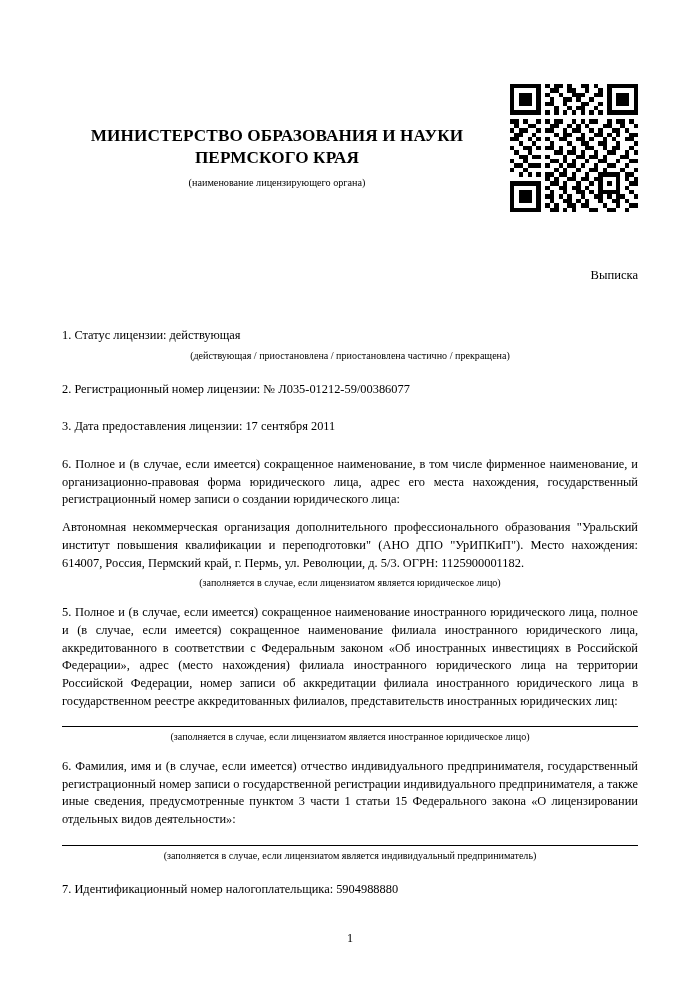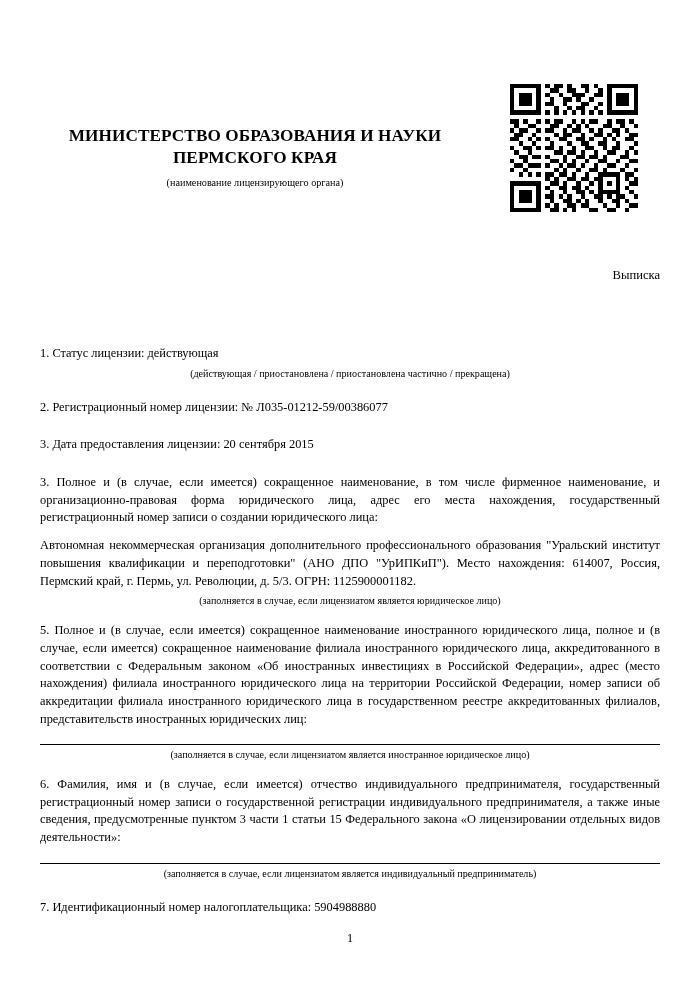--- a/index.html
+++ b/index.html
@@ -13,21 +13,21 @@
     font-family: "Liberation Serif", "DejaVu Serif", serif;
     color: #000000;
     position: relative;
     overflow: hidden;
   }
   .page {
     position: relative;
     width: 700px;
     height: 990px;
     box-sizing: border-box;
-    padding: 0 40px;
+    padding: 0 62px;
   }
 
   
   .qr-wrap {
     position: absolute;
     top: 84px;
     right: 62px;
     width: 128px;
     height: 128px;
   }
@@ -62,21 +62,21 @@
     font-size: 12.6px;
     line-height: 1.55;
   }
 
   
   .item {
     font-size: 12.4px;
     line-height: 1.42;
     text-align: justify;
   }
-  .item.first { margin-top: 60px; }
+  .item.first { margin-top: 42px; }
   .gap-20 { margin-top: 20px; }
   .gap-16 { margin-top: 16px; }
   .gap-10 { margin-top: 10px; }
 
   .note {
     text-align: center;
     font-size: 10.1px;
     margin-top: 5px;
   }
   .note.tight { margin-top: 4px; }
@@ -350,23 +350,23 @@
     <div class="org-caption">(наименование лицензирующего органа)</div>
   </div>
 
   <div class="doc-title">Выписка</div>
 
   <div class="item first">1. Статус лицензии: действующая</div>
   <div class="note">(действующая / приостановлена / приостановлена частично / прекращена)</div>
 
   <div class="item gap-20">2. Регистрационный номер лицензии: № Л035-01212-59/00386077</div>
 
-  <div class="item gap-20">3. Дата предоставления лицензии: 20 сентября 2015</div>
-
-  <div class="item gap-20">3. Полное и (в случае, если имеется) сокращенное наименование, в том числе фирменное наименование, и организационно-правовая форма юридического лица, адрес его места нахождения, государственный регистрационный номер записи о создании юридического лица:</div>
+  <div class="item gap-20">3. Дата предоставления лицензии: 17 сентября 2011</div>
+
+  <div class="item gap-20">6. Полное и (в случае, если имеется) сокращенное наименование, в том числе фирменное наименование, и организационно-правовая форма юридического лица, адрес его места нахождения, государственный регистрационный номер записи о создании юридического лица:</div>
   <div class="body-text gap-10">Автономная некоммерческая организация дополнительного профессионального образования "Уральский институт повышения квалификации и переподготовки" (АНО ДПО "УрИПКиП"). Место нахождения: 614007, Россия, Пермский край, г. Пермь, ул. Революции, д. 5/3. ОГРН: 1125900001182.</div>
   <div class="note">(заполняется в случае, если лицензиатом является юридическое лицо)</div>
 
   <div class="item gap-16">5. Полное и (в случае, если имеется) сокращенное наименование иностранного юридического лица, полное и (в случае, если имеется) сокращенное наименование филиала иностранного юридического лица, аккредитованного в соответствии с Федеральным законом «Об иностранных инвестициях в Российской Федерации», адрес (место нахождения) филиала иностранного юридического лица на территории Российской Федерации, номер записи об аккредитации филиала иностранного юридического лица в государственном реестре аккредитованных филиалов, представительств иностранных юридических лиц:</div>
   <hr class="rule t1">
   <div class="note tight">(заполняется в случае, если лицензиатом является иностранное юридическое лицо)</div>
 
   <div class="item gap-16">6. Фамилия, имя и (в случае, если имеется) отчество индивидуального предпринимателя, государственный регистрационный номер записи о государственной регистрации индивидуального предпринимателя, а также иные сведения, предусмотренные пунктом 3 части 1 статьи 15 Федерального закона «О лицензировании отдельных видов деятельности»:</div>
   <hr class="rule t1">
   <div class="note tight">(заполняется в случае, если лицензиатом является индивидуальный предприниматель)</div>

